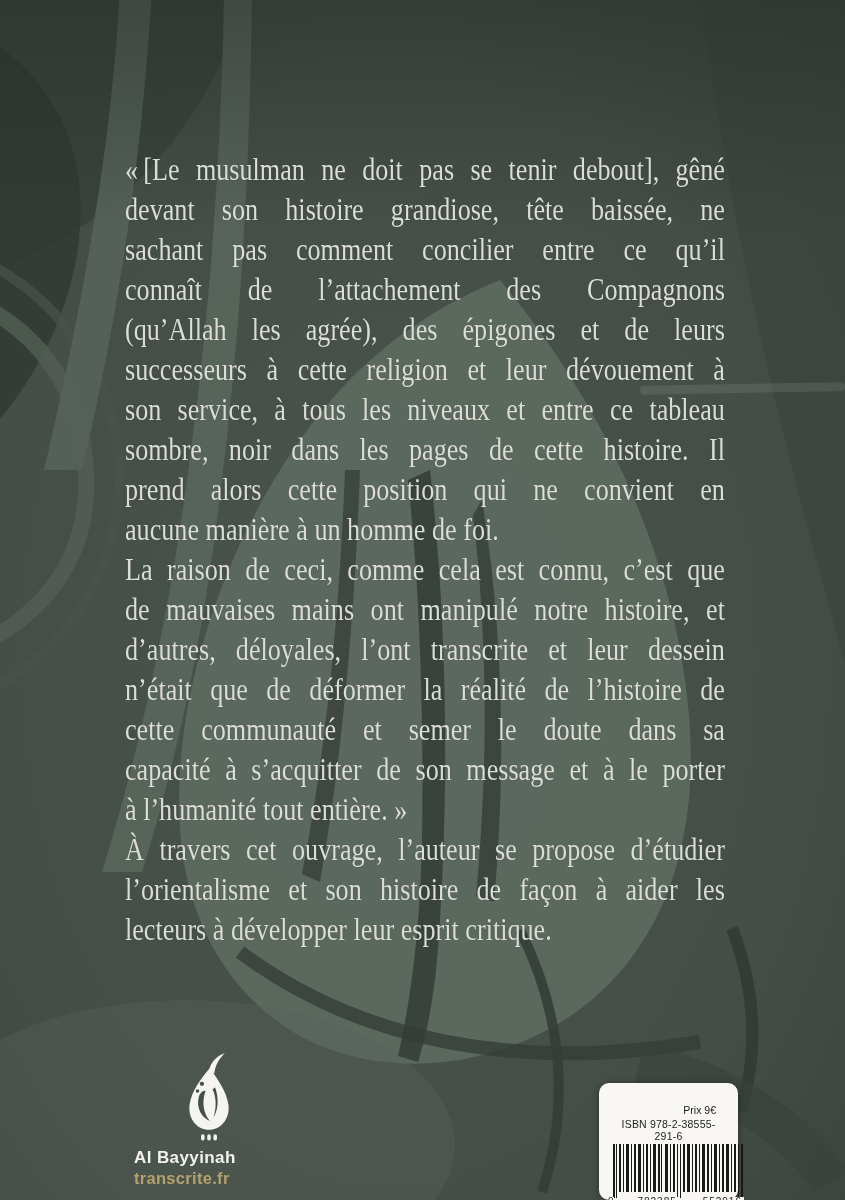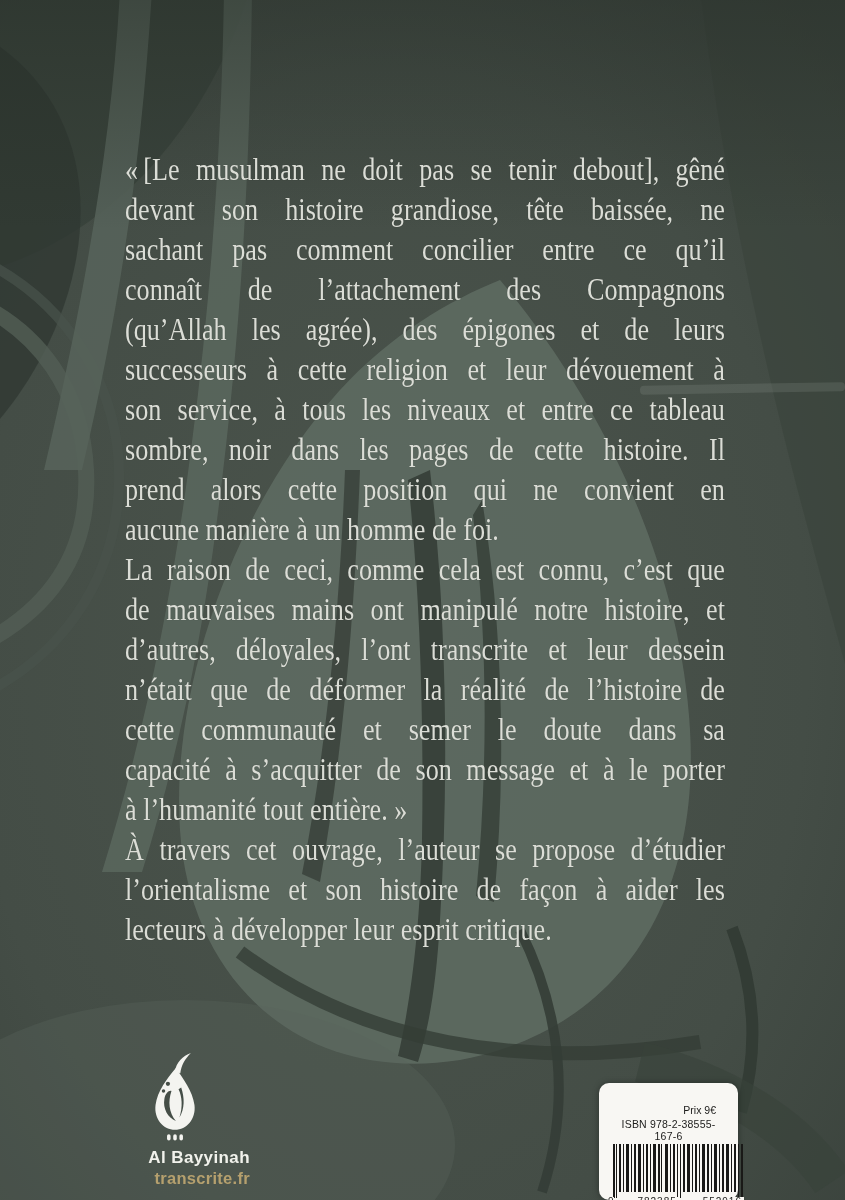--- a/index.html
+++ b/index.html
@@ -16,22 +16,22 @@
     text-shadow:0 0 1px rgba(0,0,0,.25);
   }
   .quote p{margin:0;padding:0;}
   .line{
     display:block;white-space:nowrap;
     text-align:justify;text-align-last:justify;
   }
   .line.last{text-align-last:left;}
   
   .publisher{
-    position:absolute;left:100px;top:1052px;width:150px;
-    text-align:right;font-family:"Liberation Sans","DejaVu Sans",sans-serif;
+    position:absolute;left:134px;top:1052px;width:150px;
+    text-align:left;font-family:"Liberation Sans","DejaVu Sans",sans-serif;
   }
   .publisher .logo{display:block;margin:0 auto 4px auto;}
   .pub-name{color:#f1f2ec;font-size:17px;font-weight:600;letter-spacing:.4px;line-height:20px;}
   .pub-site{color:#b5a06e;font-size:16.5px;font-weight:600;letter-spacing:.3px;line-height:20px;}
   
   .sticker{
     position:absolute;left:599px;top:1083px;width:139px;height:117px;
     background:#f8f7f3;border-radius:10px;
     box-shadow:0 0 6px rgba(0,0,0,.35);
     font-family:"Liberation Sans","DejaVu Sans",sans-serif;color:#1c1c1a;
@@ -138,21 +138,21 @@
       <rect x="26" y="93" width="4" height="7" rx="2" fill="#f4f4f0"></rect>
       <rect x="33" y="93" width="4" height="7" rx="2" fill="#f4f4f0"></rect>
       <rect x="40" y="93" width="4" height="7" rx="2" fill="#f4f4f0"></rect>
     </svg>
     <div class="pub-name">Al Bayyinah</div>
     <div class="pub-site">transcrite.fr</div>
   </div>
 
   <div class="sticker">
     <div class="price">Prix 9€</div>
-    <div class="isbn">ISBN 978-2-38555-167-6</div>
+    <div class="isbn">ISBN 978-2-38555-291-6</div>
     <div class="barcode-wrap">
       <svg width="131" height="56" viewBox="0 0 131 56" aria-hidden="true">
         <g fill="#191917">
           <rect x="0" width="2" height="54"></rect>
             <rect x="3" width="1" height="54"></rect>
           <rect x="6" width="2" height="48"></rect>
             <rect x="10" width="1" height="48"></rect>
           <rect x="13" width="3" height="48"></rect>
             <rect x="18" width="1" height="48"></rect>
           <rect x="21" width="2" height="48"></rect>

